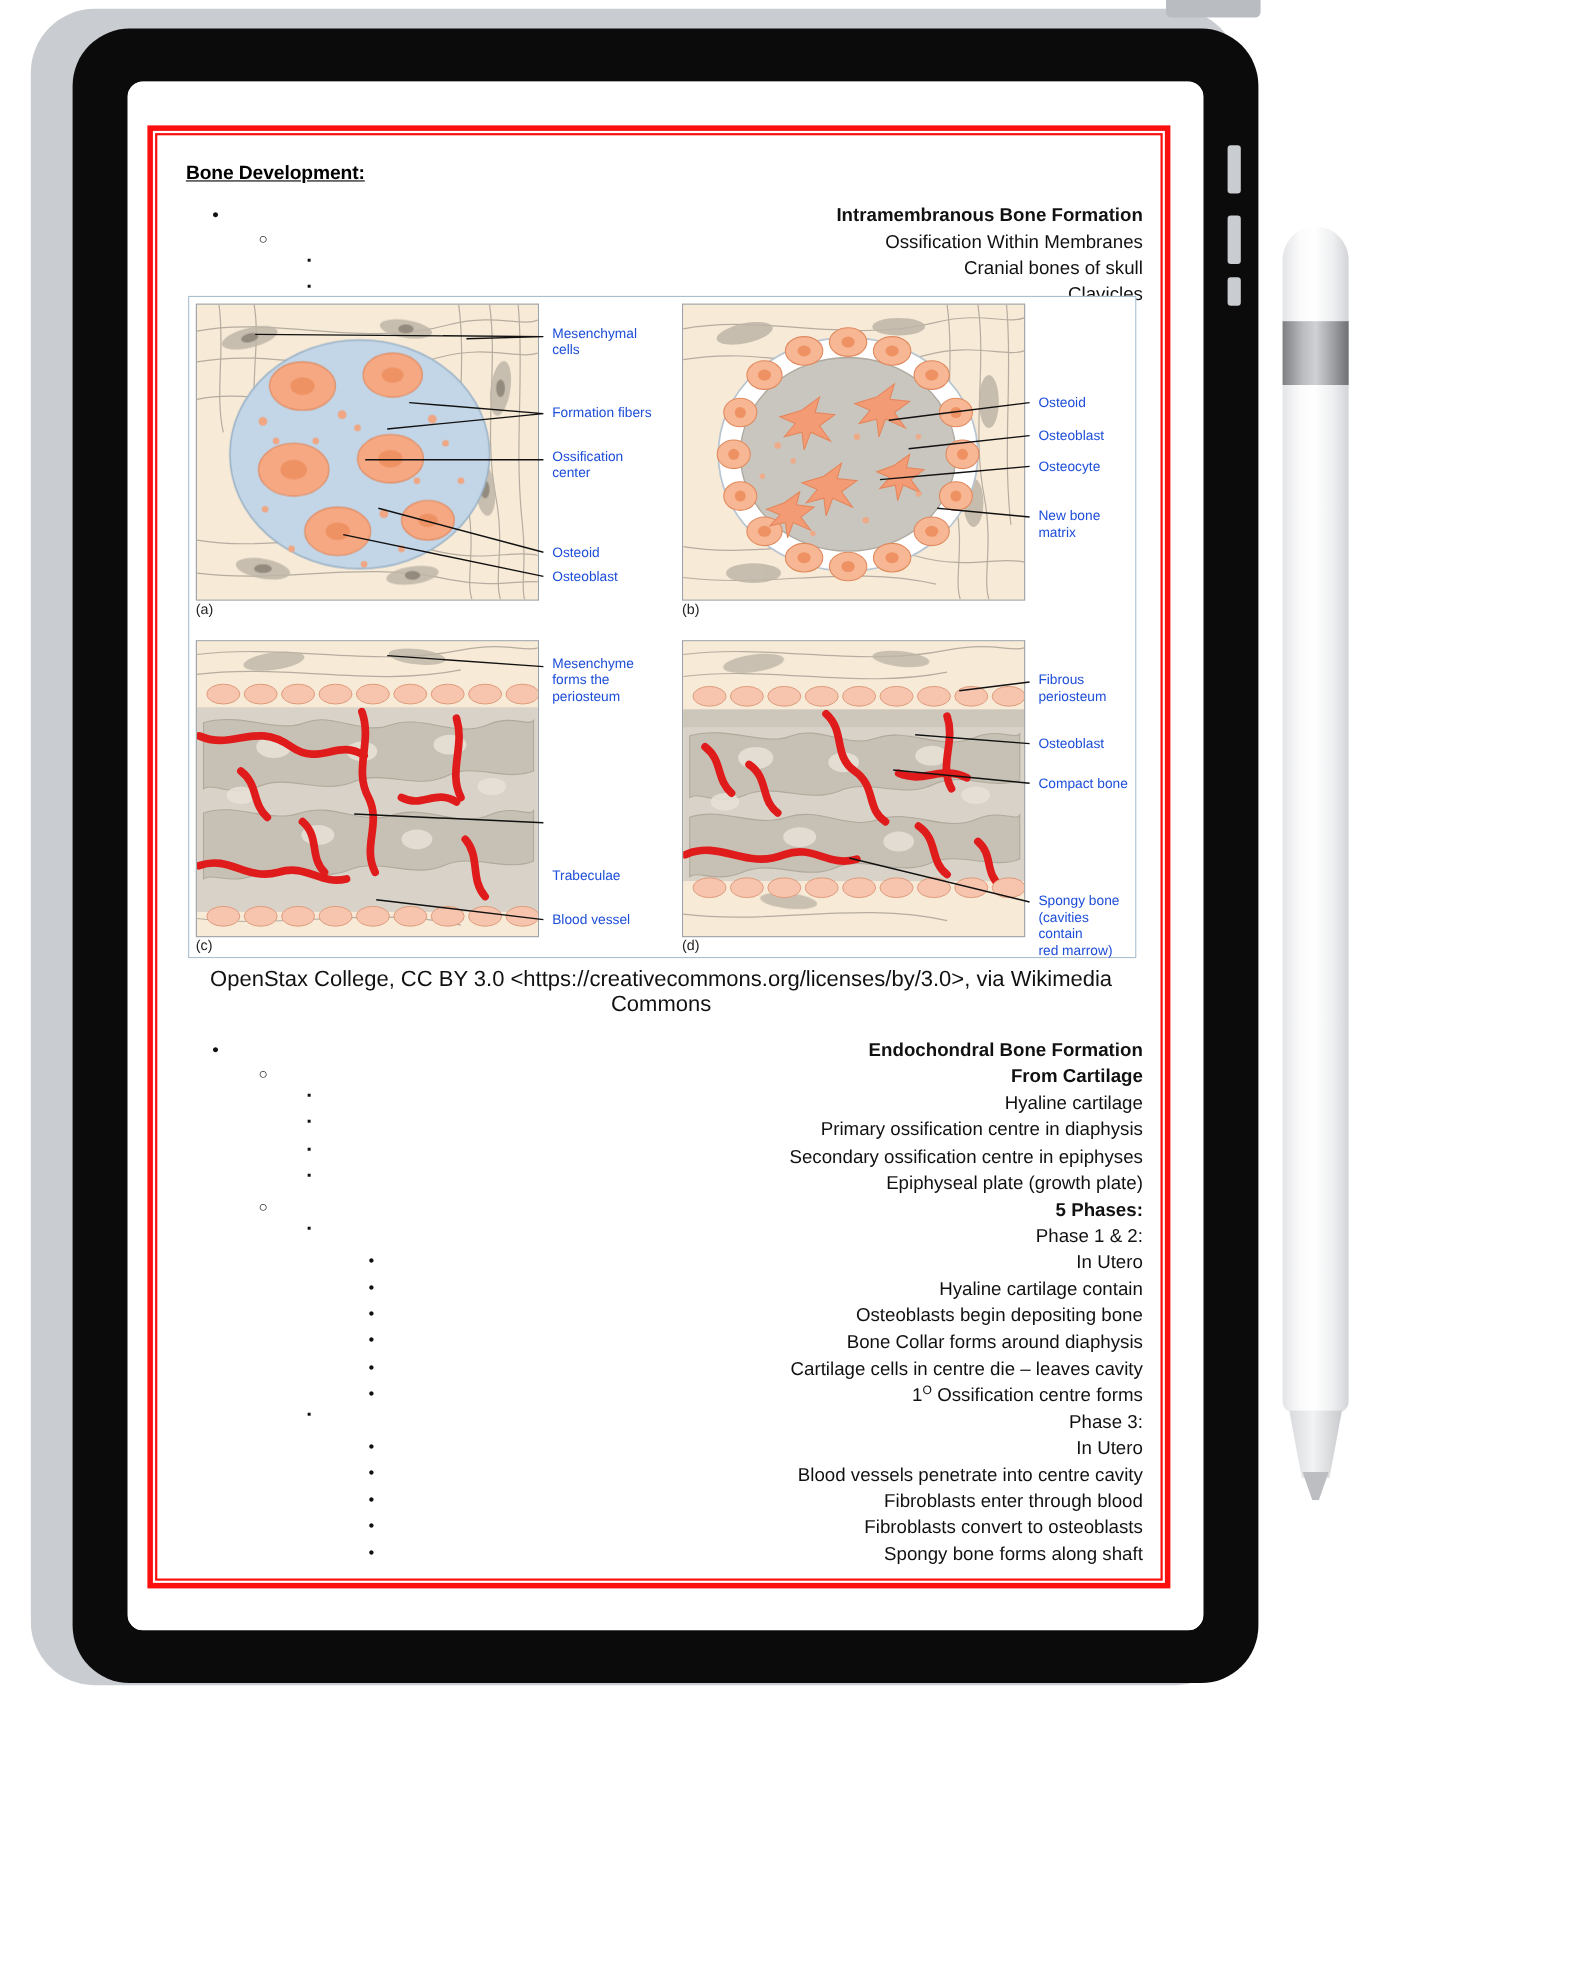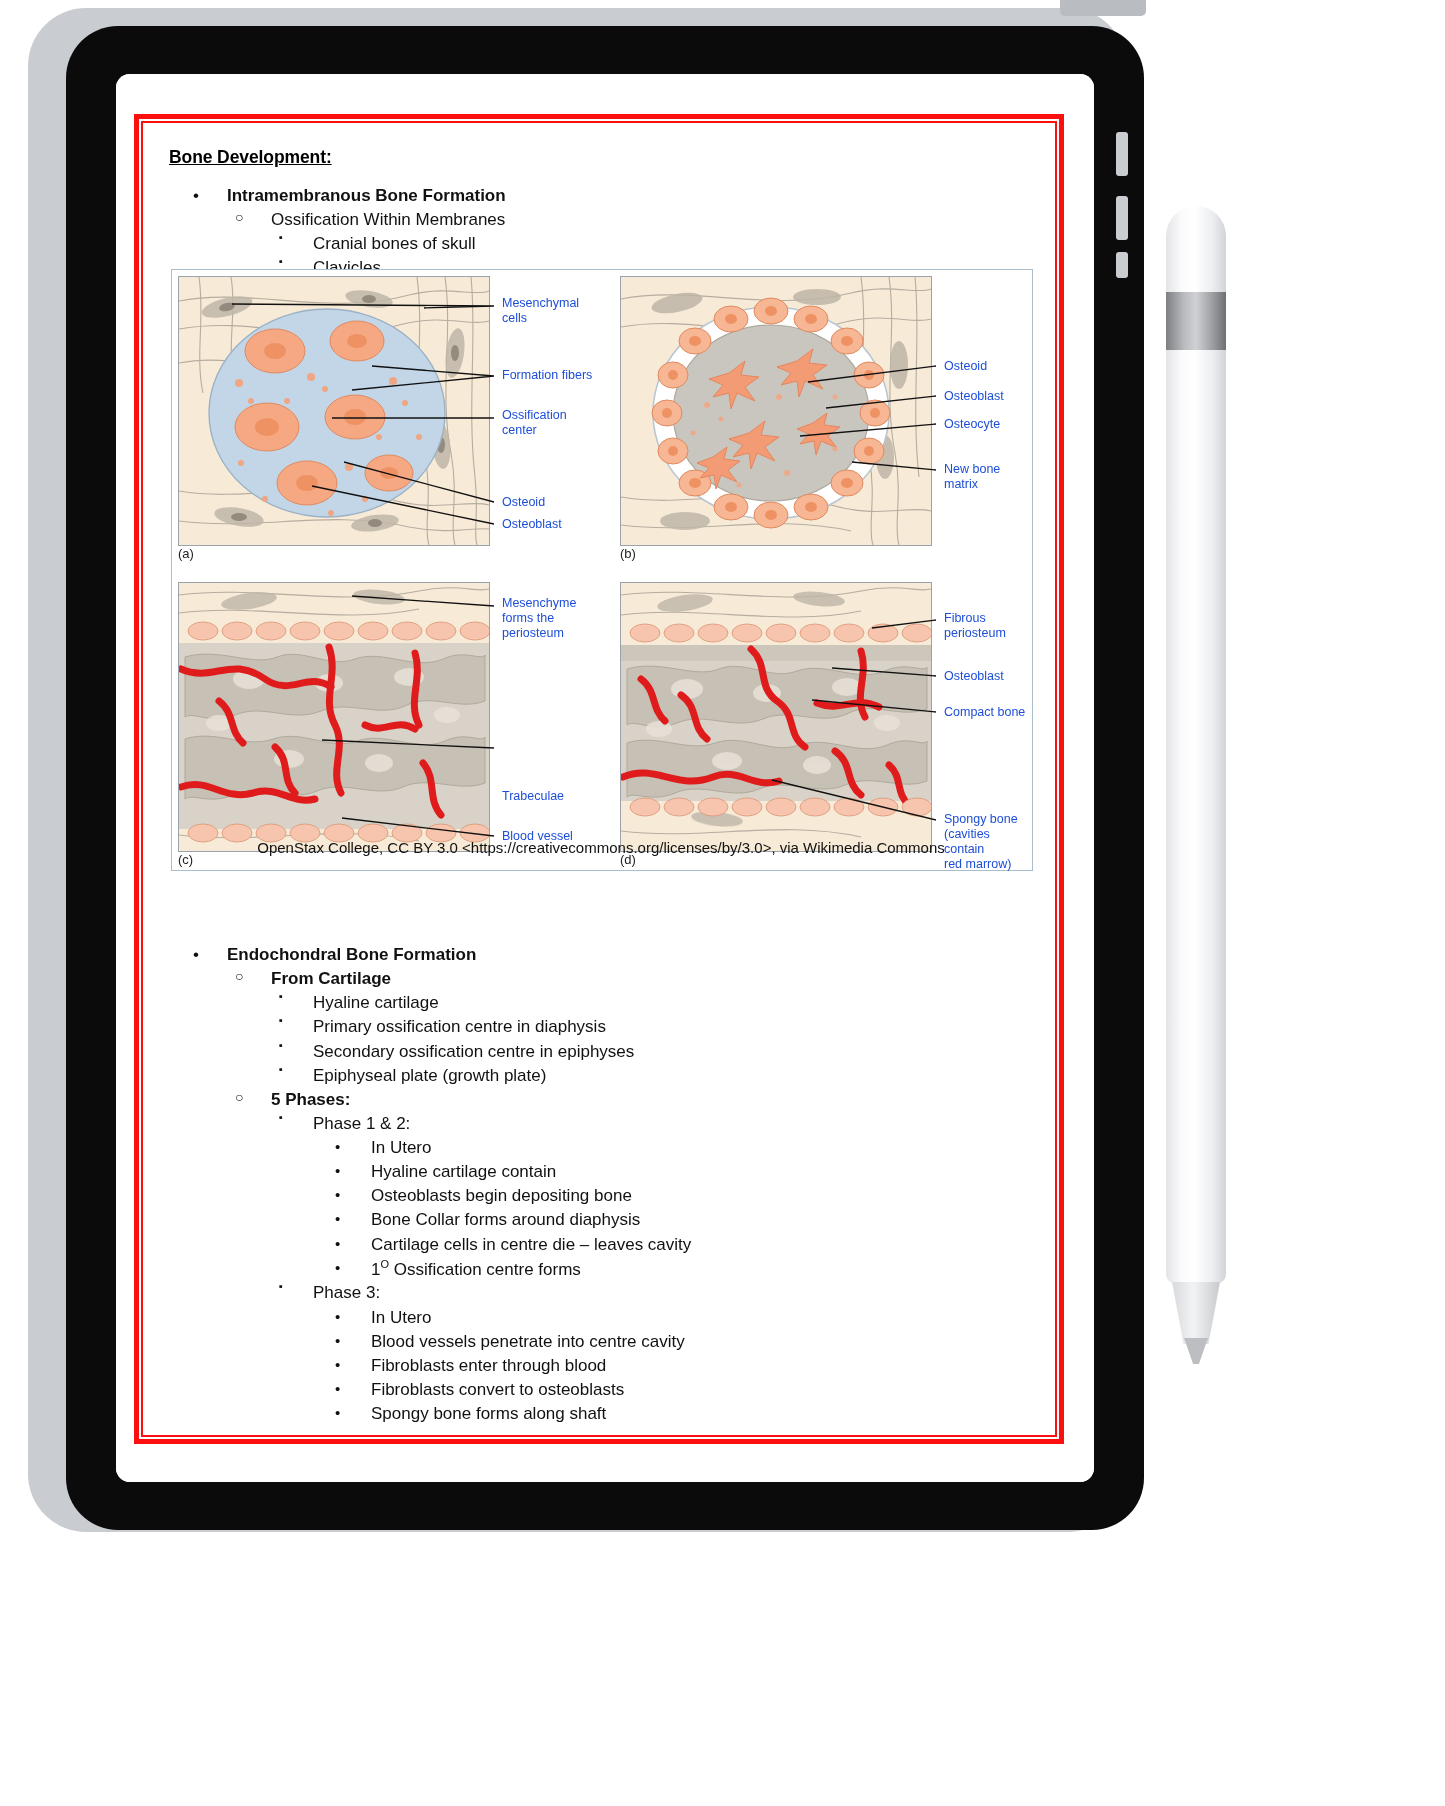--- a/index.html
+++ b/index.html
@@ -41,21 +41,21 @@
   .red-frame-inner{position:absolute;left:2px;top:2px;right:2px;bottom:2px;
      border:2px solid #fb0f0f;}
   .content{position:absolute;left:14px;top:14px;width:886px;}
 
   .note-title{font-weight:bold;font-size:17.5px;color:#000;text-decoration:underline;
      margin:14px 0 16px 16px;letter-spacing:-.1px;}
 
   ul.lvl{list-style:none;margin:0;padding:0;}
   li.row{display:flex;align-items:flex-start;font-size:17px;color:#111;line-height:1.42;}
   .bul{flex:0 0 auto;display:inline-block;text-align:left;}
-  .txt{flex:1 1 auto;}
+  .txt{flex:1 1 auto;text-align:right;}
 
   
   .l1{margin-left:40px;}  .l1 .bul{width:34px;font-size:17px;}
   .l2{margin-left:82px;}  .l2 .bul{width:36px;font-size:14px;}
   .l3{margin-left:126px;} .l3 .bul{width:34px;font-size:11px;position:relative;top:-2px;}
   .l4{margin-left:182px;} .l4 .bul{width:36px;font-size:15px;}
   .bold{font-weight:bold;}
 
   
   .figure{position:absolute;left:18px;top:136px;width:860px;height:600px;
@@ -65,22 +65,22 @@
   .pb{left:448px;top:6px;width:310px;height:268px;}
   .pc{left:6px;top:312px;width:310px;height:268px;}
   .pd{left:448px;top:312px;width:310px;height:268px;}
   .plabel{position:absolute;font-size:13px;color:#222;}
   .pla{left:6px;top:276px;} .plb{left:448px;top:276px;}
   .plc{left:6px;top:582px;} .pld{left:448px;top:582px;}
 
   .cap{position:absolute;font-size:12.5px;color:#1d4ed8;line-height:1.25;}
   .cap.two{line-height:1.2;}
 
-  .credit{position:absolute;left:18px;top:706px;width:860px;text-align:center;
-     font-size:15px;color:#111;}
+  .credit{position:absolute;left:18px;top:746px;width:860px;text-align:center;
+     font-size:20px;color:#111;}
 
   .sec2{position:absolute;left:0;top:810px;width:886px;}
 
   svg{display:block;}
   .sup{font-size:11px;vertical-align:super;}
 </style>
 </head>
 <body>
 
 <div class="device-outer">

